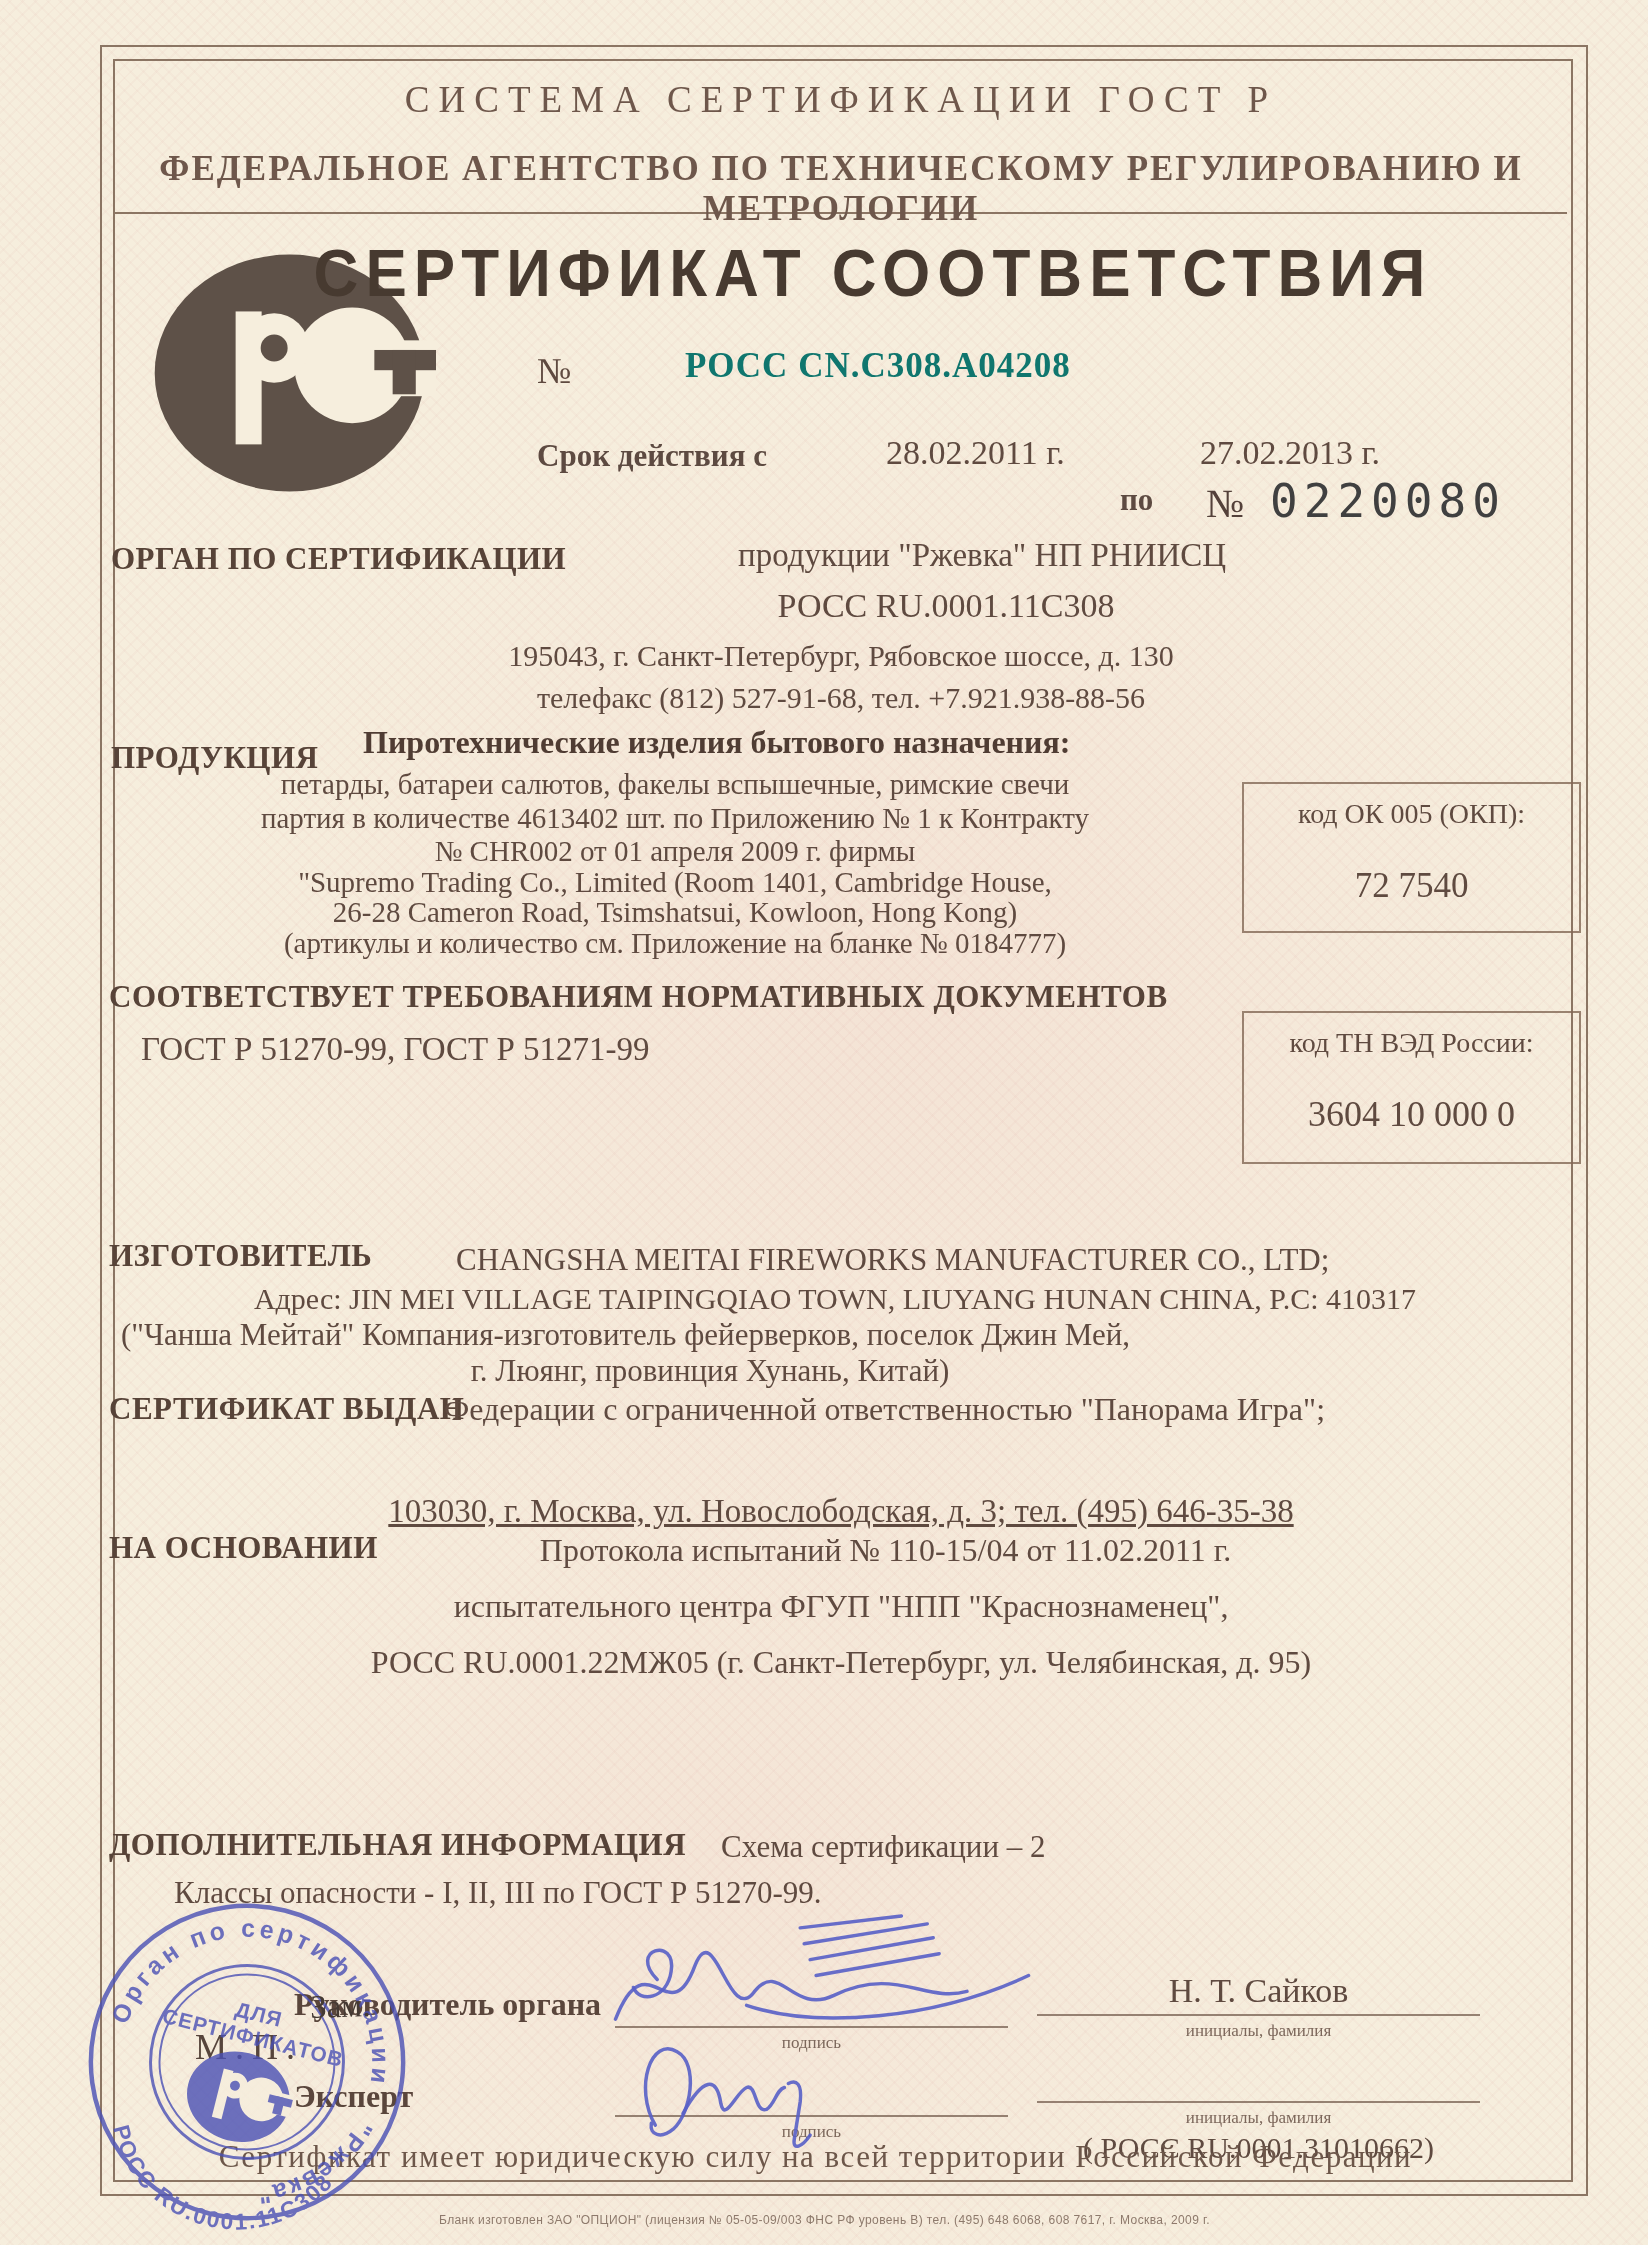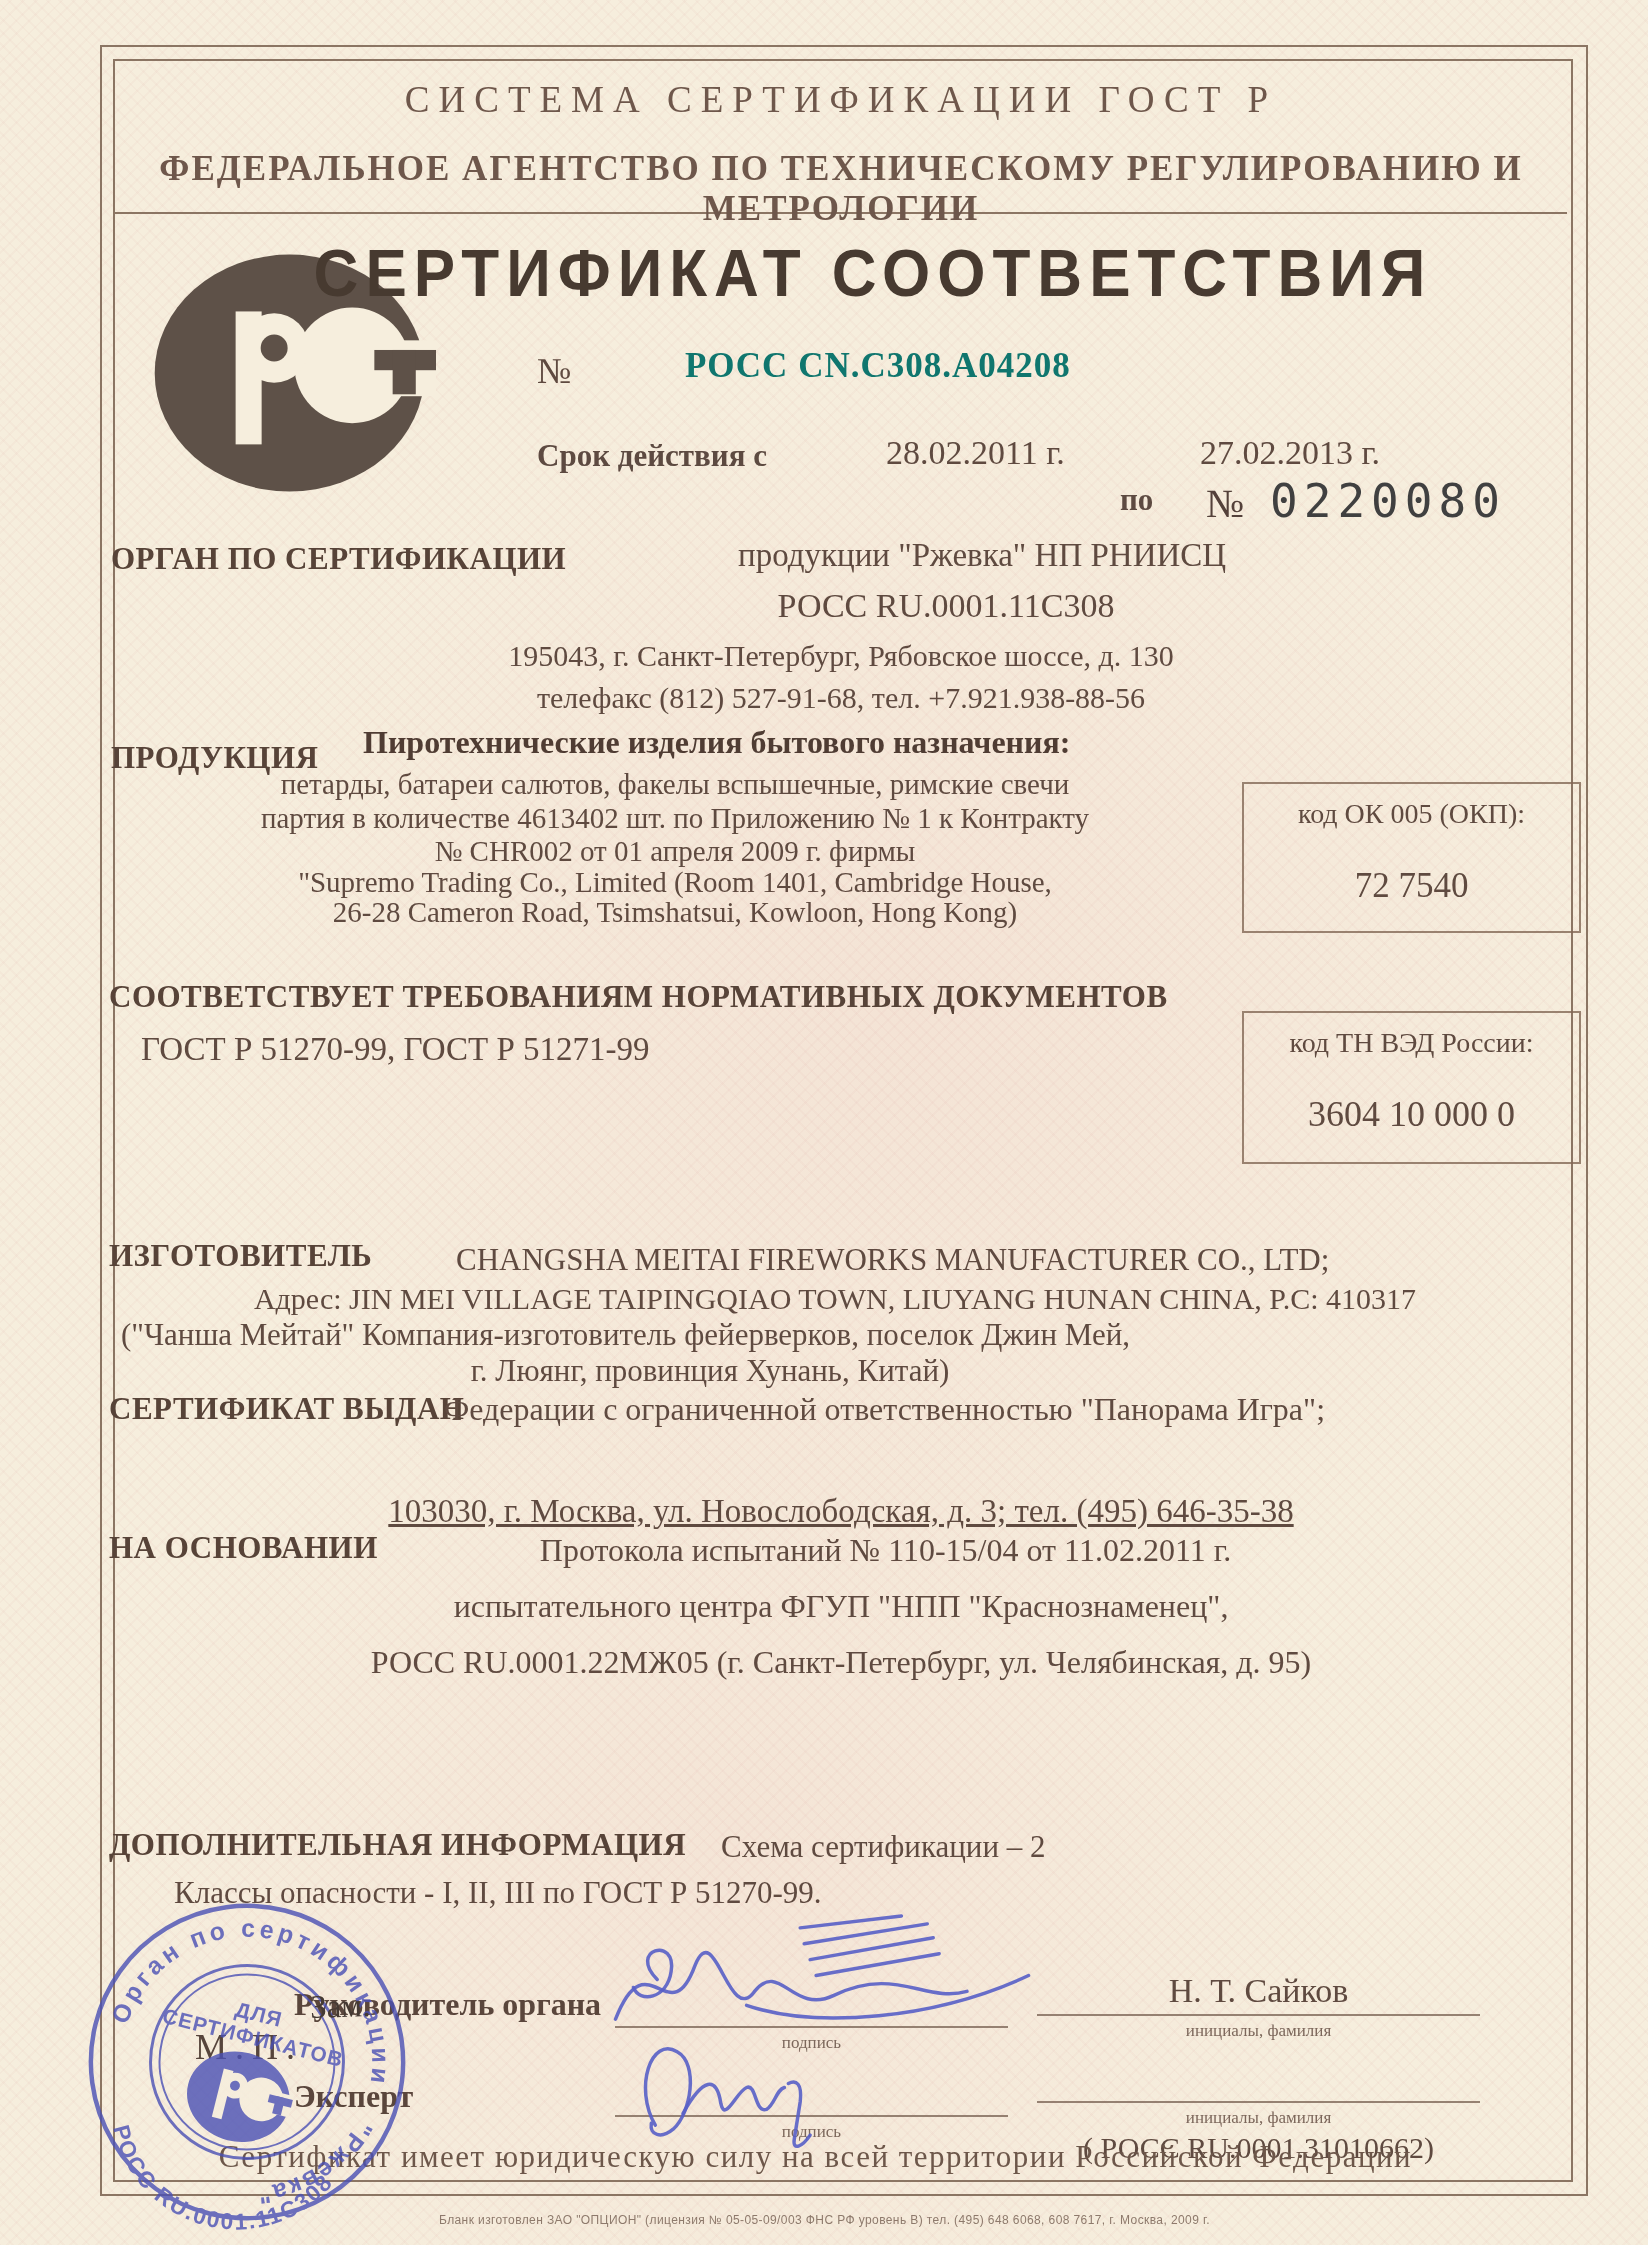--- a/index.html
+++ b/index.html
@@ -76,20 +76,21 @@
   <div class="abs ctr" style="left:113px;top:639px;width:1456px;font-size:30px;">195043, г. Санкт-Петербург, Рябовское шоссе, д. 130</div>
   <div class="abs ctr" style="left:113px;top:681px;width:1456px;font-size:30px;">телефакс  (812) 527-91-68, тел. +7.921.938-88-56</div>
 
   <span class="abs caps-label" style="left:111px;top:740px;font-size:31px;">ПРОДУКЦИЯ</span>
   <span class="abs" style="left:363px;top:724px;font-size:32px;font-weight:bold;color:#4f3c33;">Пиротехнические изделия бытового назначения:</span>
   <div class="abs ctr" style="left:113px;top:768px;width:1124px;font-size:29px;">петарды, батареи салютов, факелы вспышечные,  римские свечи</div>
   <div class="abs ctr" style="left:113px;top:802px;width:1124px;font-size:29px;">партия в количестве 4613402  шт. по Приложению № 1 к Контракту</div>
   <div class="abs ctr" style="left:113px;top:835px;width:1124px;font-size:29px;">№ CHR002 от 01 апреля 2009 г. фирмы</div>
   <div class="abs ctr" style="left:113px;top:866px;width:1124px;font-size:29px;">"Supremo Trading Co., Limited (Room 1401, Cambridge House,</div>
   <div class="abs ctr" style="left:113px;top:896px;width:1124px;font-size:29px;">26-28 Cameron Road, Tsimshatsui, Kowloon, Hong Kong)</div>
+  <div class="abs ctr" style="left:113px;top:927px;width:1124px;font-size:29px;">(артикулы и количество см. Приложение на бланке № 0184777)</div>
 
   <div class="box" style="left:1242px;top:782px;width:335px;height:147px;">
     <div class="ctr" style="margin-top:14px;font-size:28px;">код ОК 005 (ОКП):</div>
     <div class="ctr" style="margin-top:36px;font-size:35px;">72 7540</div>
   </div>
 
   <div class="abs caps-label" style="left:109px;top:979px;font-size:31px;">СООТВЕТСТВУЕТ ТРЕБОВАНИЯМ НОРМАТИВНЫХ ДОКУМЕНТОВ</div>
   <div class="abs" style="left:141px;top:1031px;font-size:33px;">ГОСТ Р  51270-99, ГОСТ Р 51271-99</div>
 
   <div class="box" style="left:1242px;top:1011px;width:335px;height:149px;">

